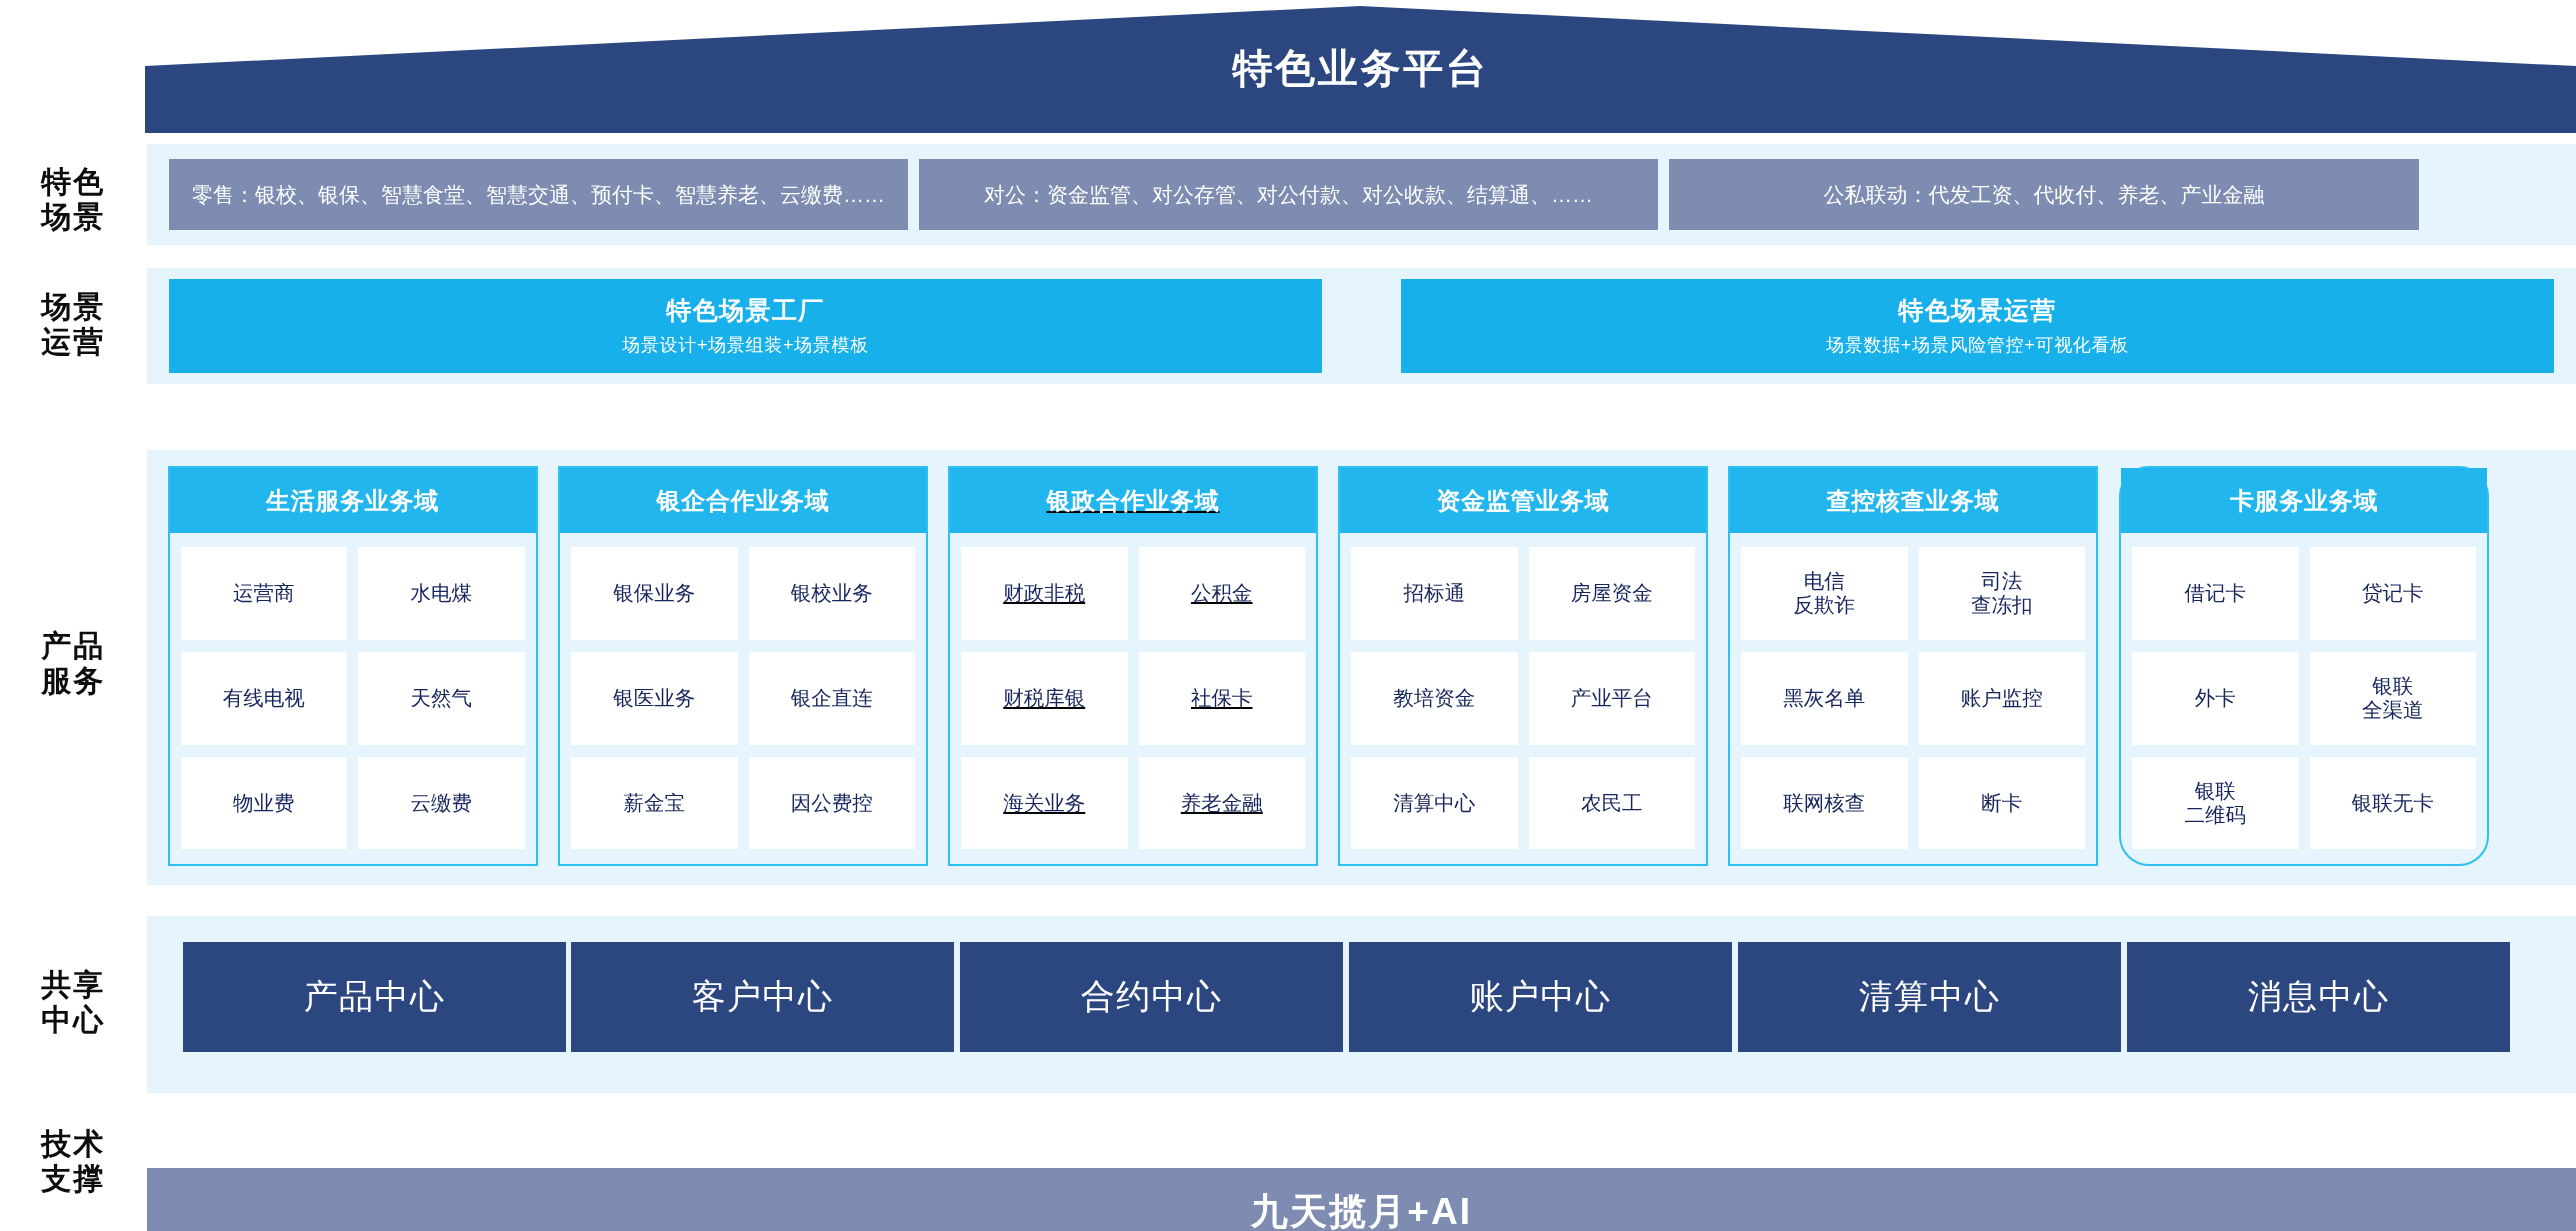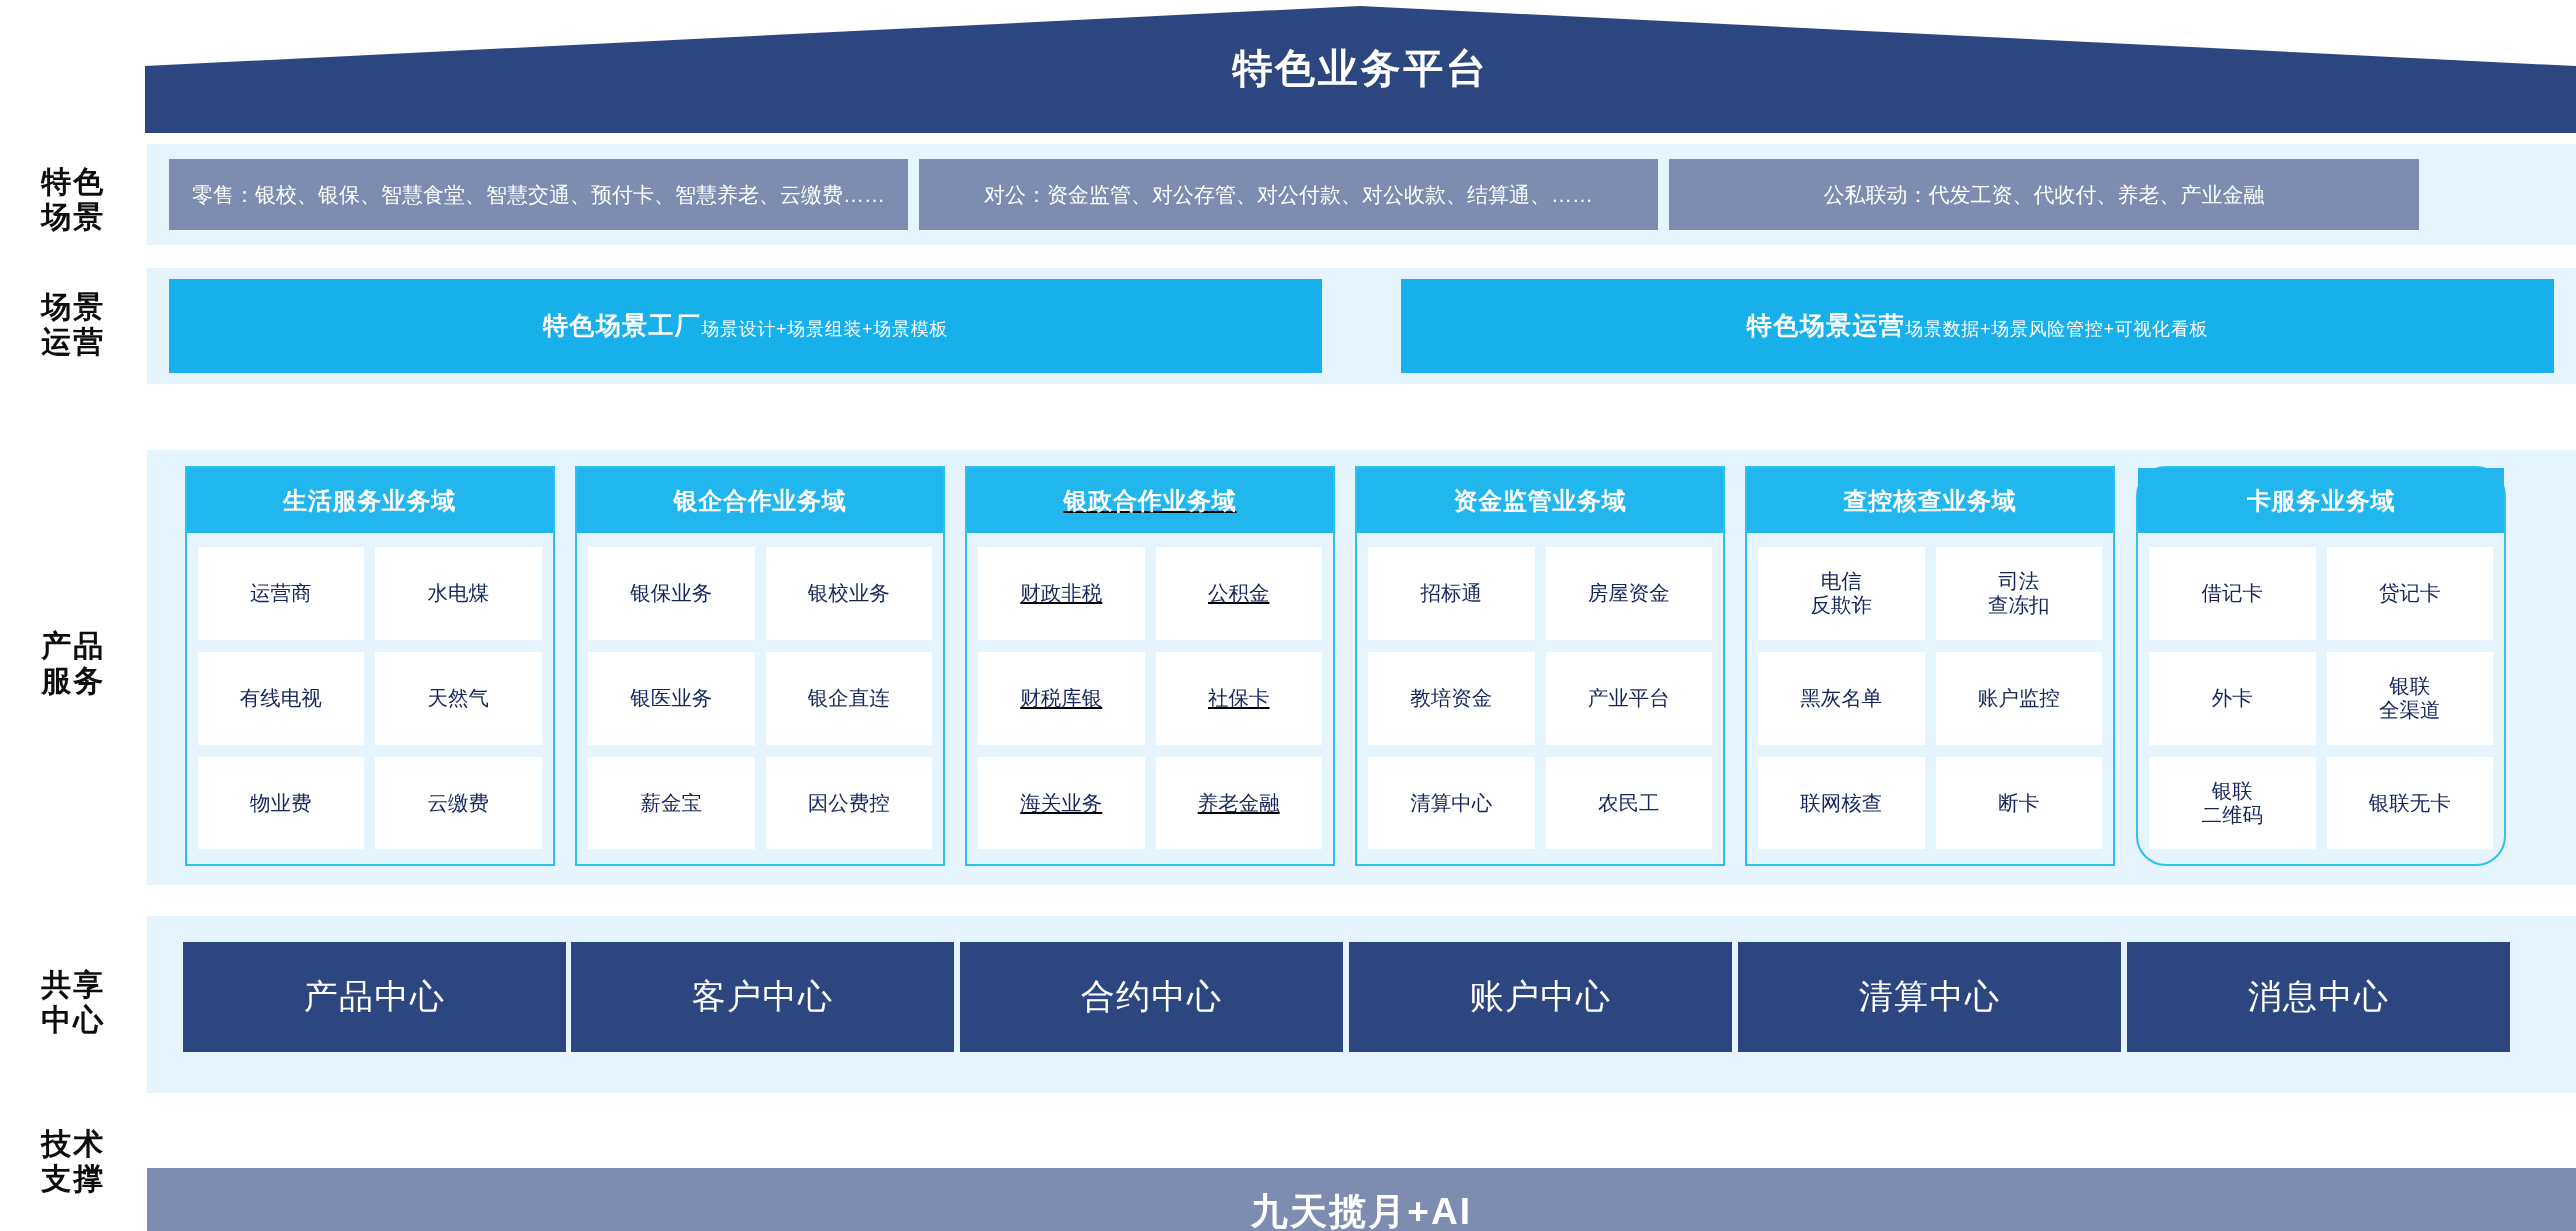--- a/index.html
+++ b/index.html
@@ -77,41 +77,41 @@
 
   
   #band-op { top: 268px; height: 116px; }
   .op-box {
     position: absolute;
     top: 11px;
     height: 94px;
     background: #17b0ea;
     color: #ffffff;
     display: flex;
+    flex-direction: column;
     align-items: center;
     justify-content: center;
     text-align: center;
   }
   .op-title { font-size: 25px; font-weight: bold; letter-spacing: 1.4px; line-height: 1.25; }
   .op-sub   { font-size: 18px; margin-top: 8.2px; letter-spacing: 0.7px; line-height: 1.2; }
   #op-0 { left: 22px;   width: 1153px; }
   #op-1 { left: 1254px; width: 1153px; }
 
   
   #band-prod { top: 450px; height: 435px; }
   .prod-col {
     position: absolute;
     top: 16.4px;
     width: 370px;
     height: 400px;
     border: 2.1px solid #2ec0f0;
     background: #e6f5fd;
     display: flex;
     flex-direction: column;
-    margin-left: 17px;
   }
   .prod-head {
     height: 65px;
     background: #22b6ee;
     color: #ffffff;
     font-size: 24px;
     font-weight: bold;
     letter-spacing: 0.7px;
     display: flex;
     align-items: center;

